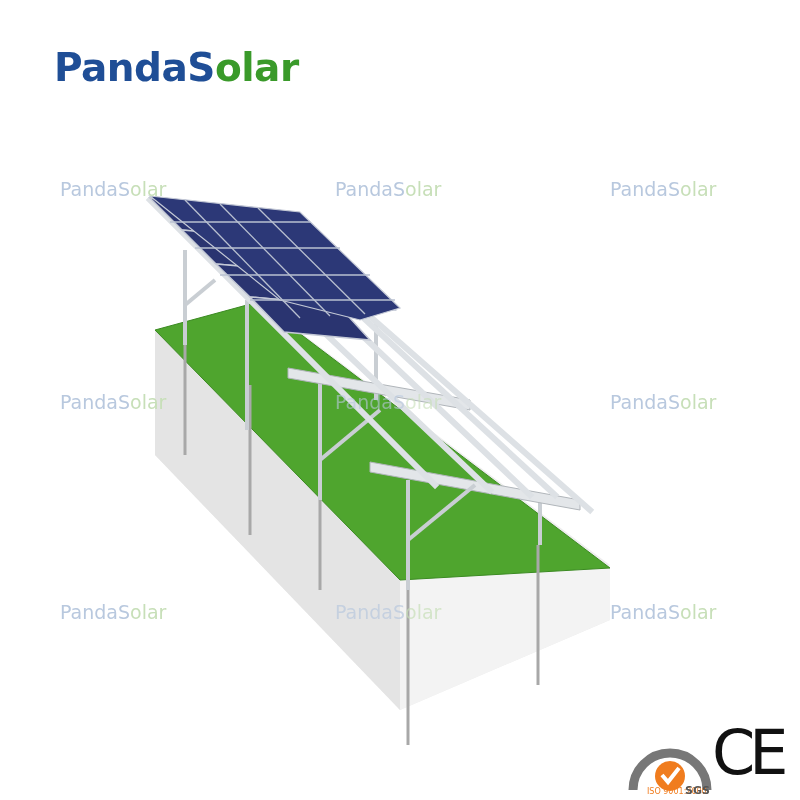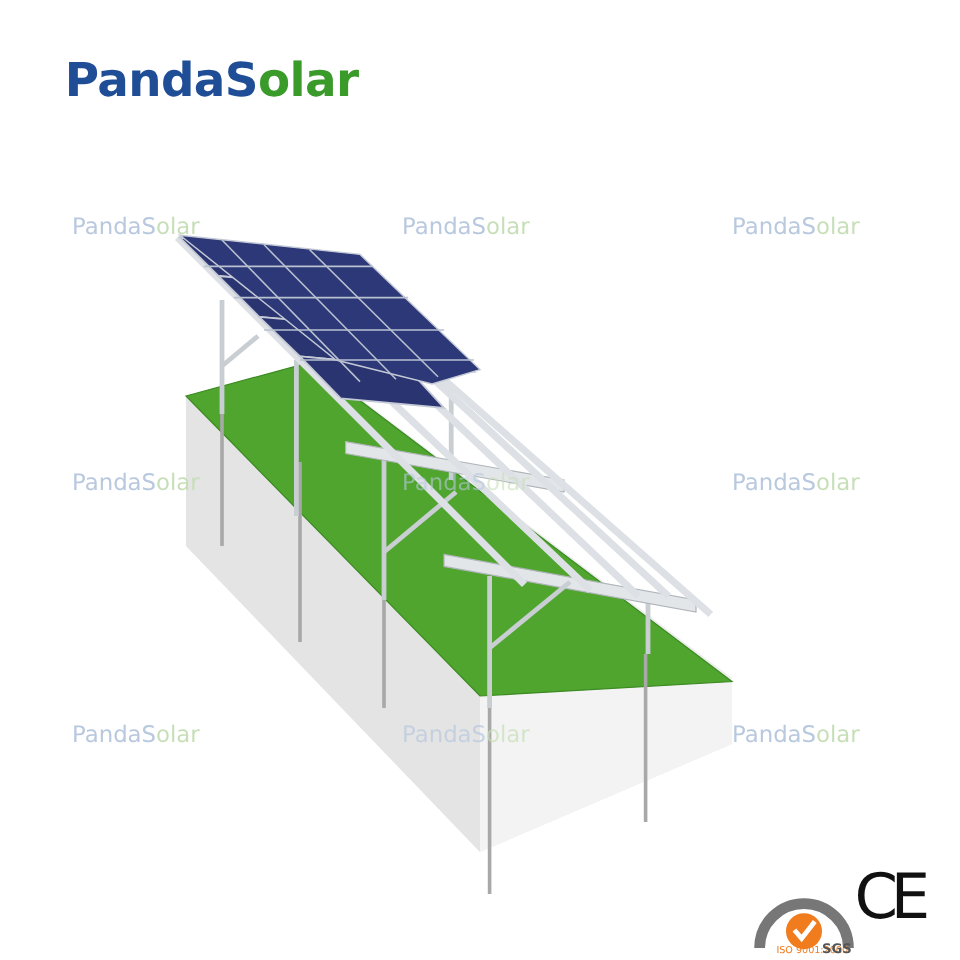--- a/index.html
+++ b/index.html
@@ -5,21 +5,21 @@
   html, body { margin:0; padding:0; background:#ffffff; }
   body { width:800px; height:800px; position:relative; overflow:hidden; font-family:"Liberation Sans", sans-serif; }
   .logo { position:absolute; left:54px; top:48px; font-family:"DejaVu Sans", sans-serif; font-weight:bold; font-size:39px; letter-spacing:-0.5px; line-height:1; }
   .logo .panda { color:#1f4e96; }
   .logo .s { color:#1f4e96; }
   .logo .olar { color:#3a9a2a; }
   .wm { position:absolute; font-family:"DejaVu Sans", sans-serif; font-size:19px; color:#b8c8de; line-height:1; white-space:nowrap; }
   .wm .g { color:#c7dfb8; }
   .scene { position:absolute; left:0; top:0; width:800px; height:800px; }
   .cert { position:absolute; left:625px; top:728px; width:90px; height:68px; }
-  .ce { position:absolute; left:712px; top:722px; font-family:"DejaVu Sans", sans-serif; font-size:52px; color:#111; line-height:1; letter-spacing:-6px; }
+  .ce { position:absolute; left:712px; top:722px; font-family:"DejaVu Sans", sans-serif; font-size:62px; color:#111; line-height:1; letter-spacing:-6px; }
 </style>
 </head>
 <body>
 
 <div class="logo">
   <span class="panda">Panda</span><span class="s">S</span><span class="olar">olar</span>
 </div>
 
 <svg class="scene" viewBox="0 0 800 800" xmlns="http://www.w3.org/2000/svg">
 

